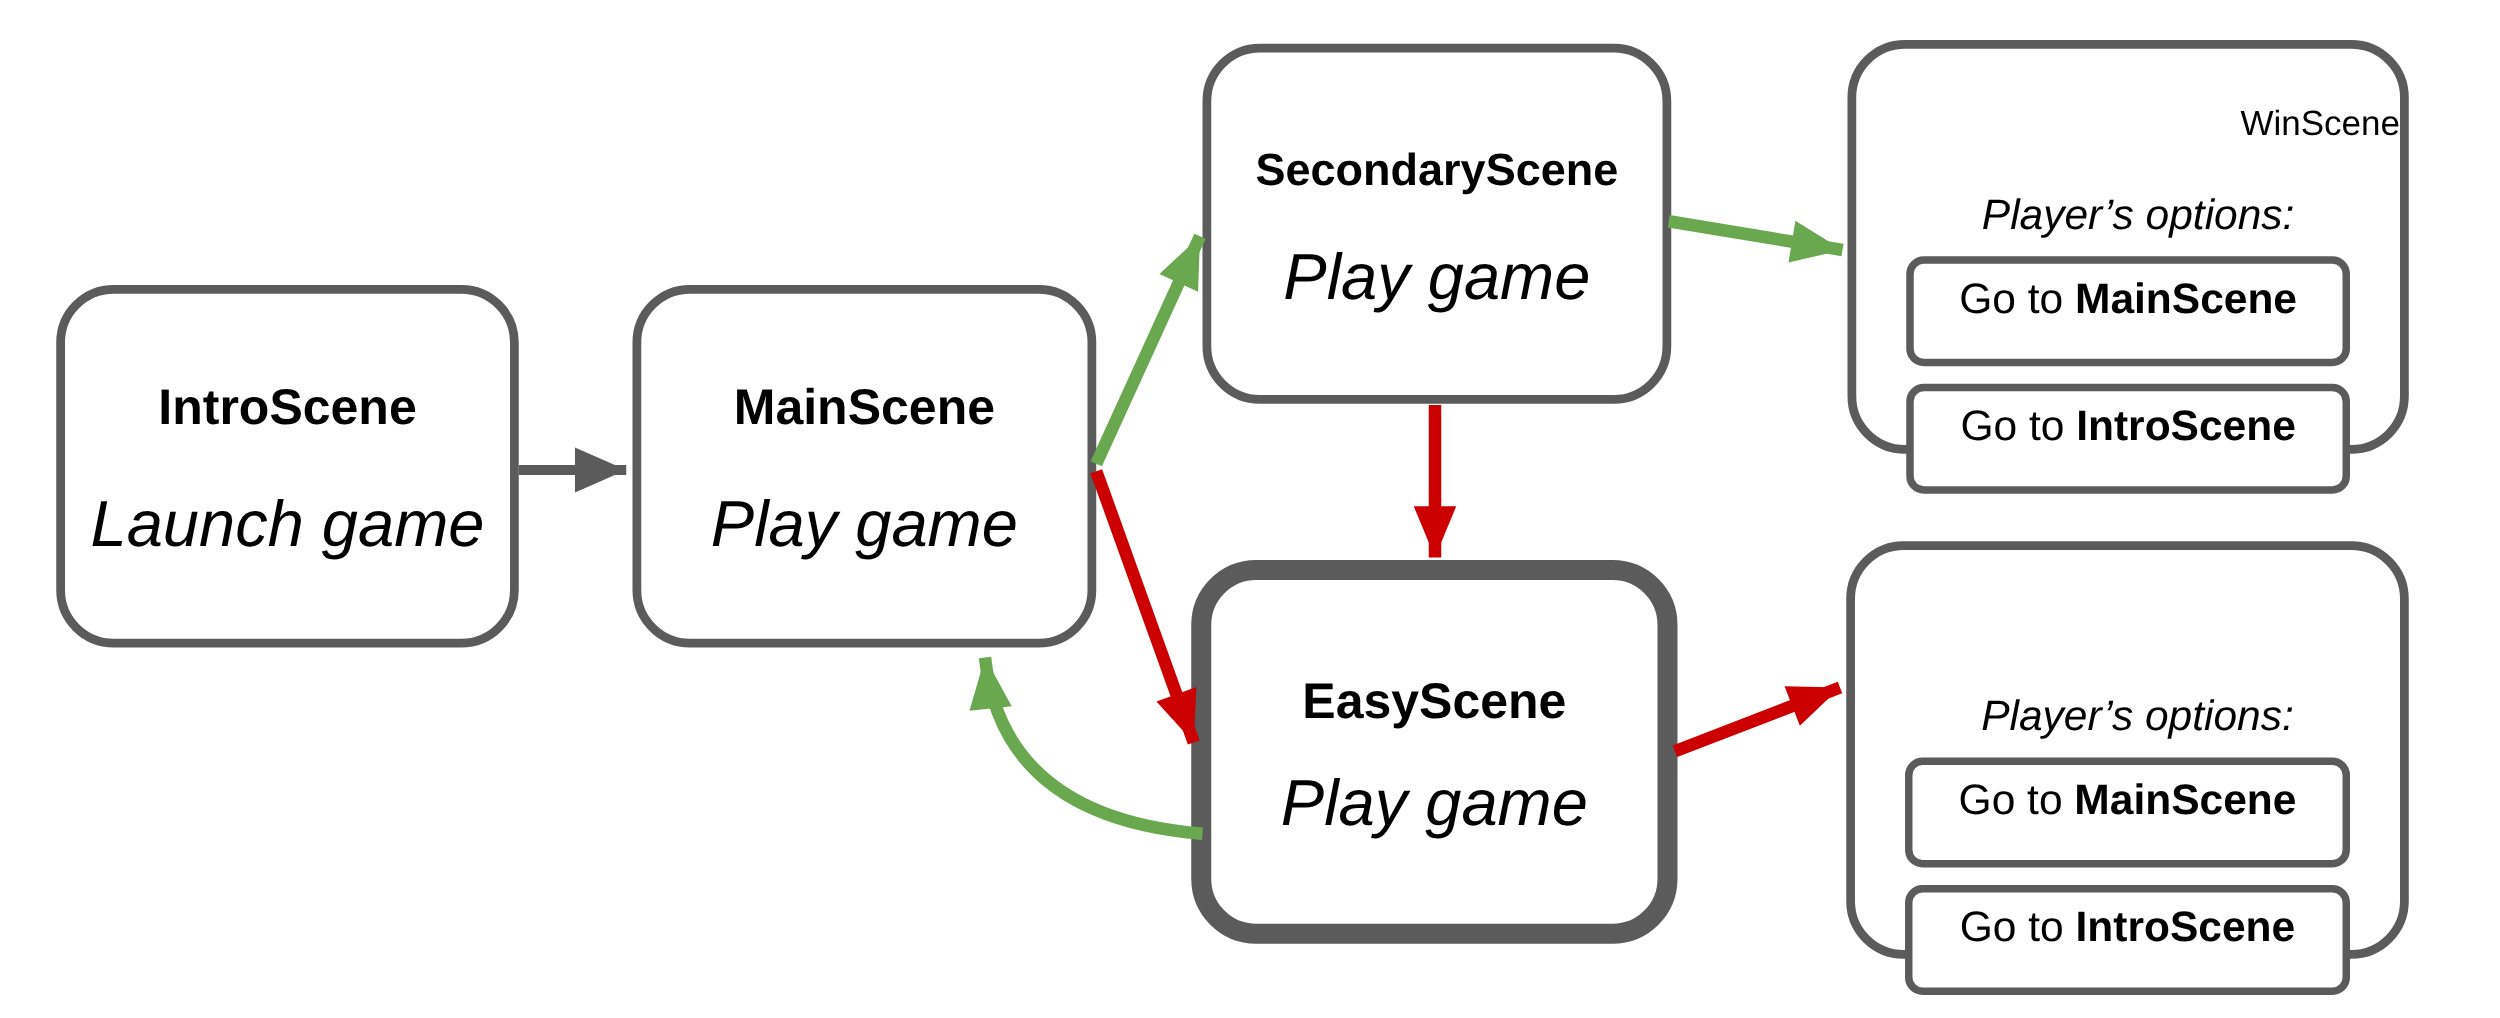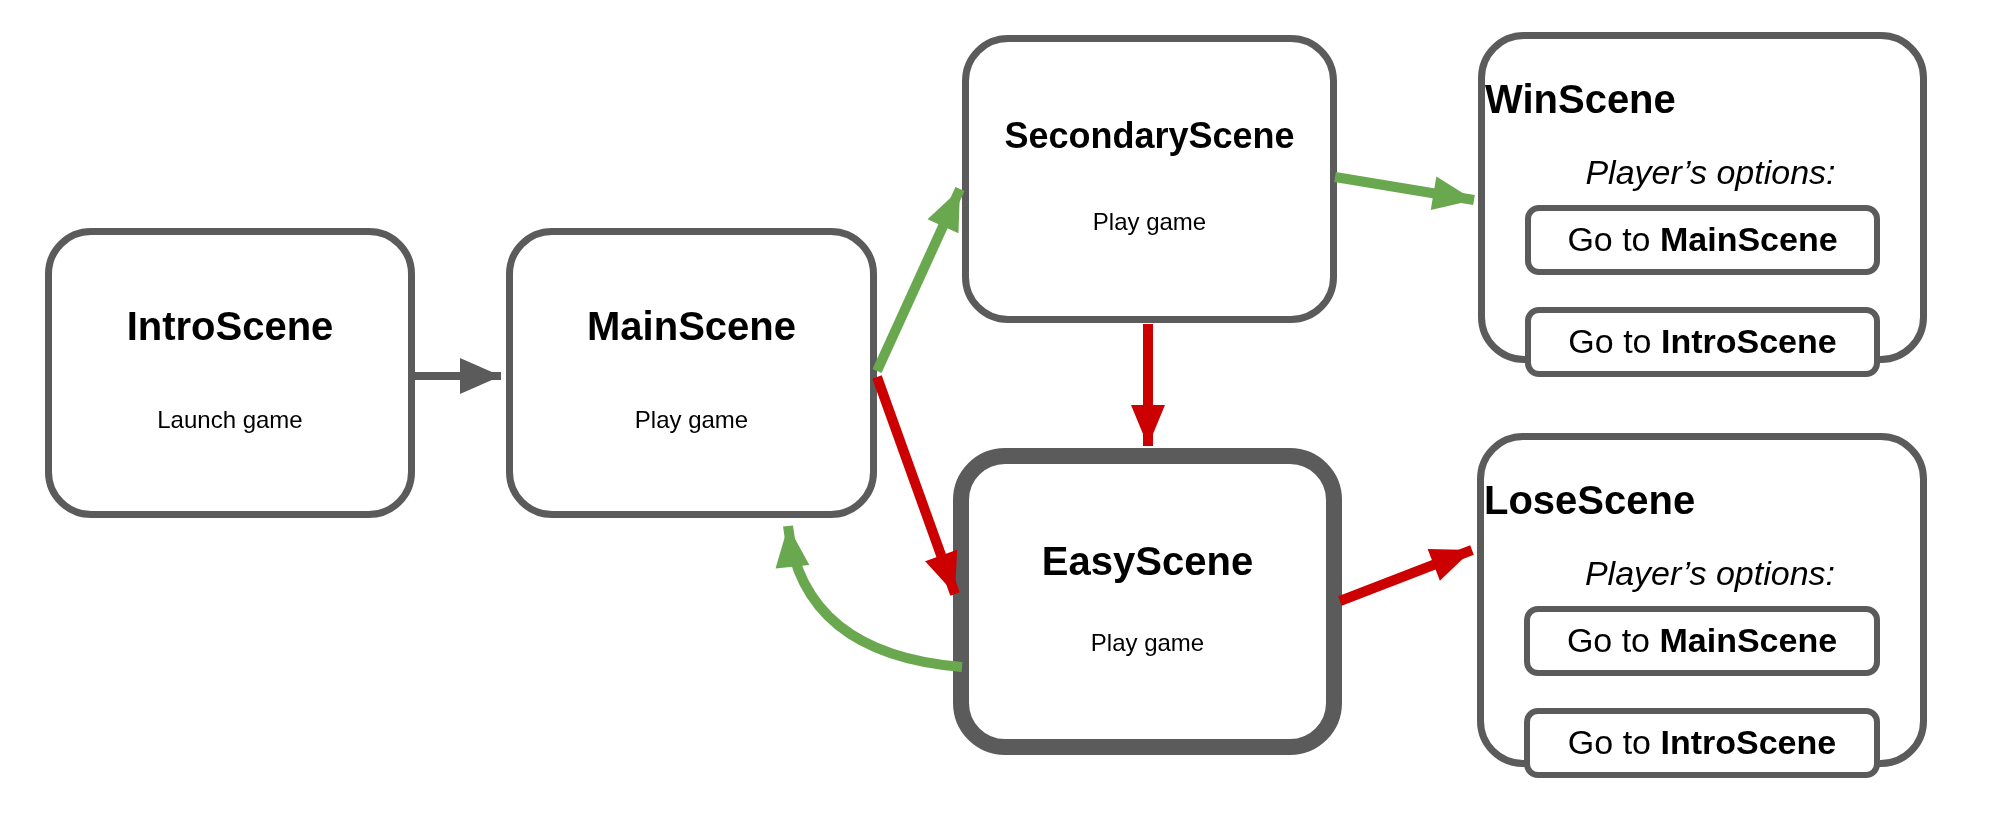--- a/index.html
+++ b/index.html
@@ -8,28 +8,28 @@
     font-family:"Liberation Sans", sans-serif;color:#000;
   }
   .card{
     position:absolute;background:#fff;border:7px solid #5b5b5b;border-radius:46px;
     box-sizing:border-box;display:flex;flex-direction:column;align-items:center;
     justify-content:center;gap:48px;text-align:center;
   }
   .card.easy{border-width:16px;border-radius:52px;}
   .scene-title{font-size:40px;font-weight:bold;line-height:46px;white-space:nowrap;}
   .card.secondary .scene-title{font-size:36px;}
-  .scene-subtitle{font-size:24px;line-height:46px;white-space:nowrap;}
+  .scene-subtitle{font-size:52px;font-style:italic;line-height:46px;white-space:nowrap;}
   .endcard{display:block;}
-  .end-title{position:absolute;left:0;right:0;top:37px;text-align:left;
-    font-size:40px;font-weight:bold;line-height:46px;}
+  .end-title{position:absolute;left:0;right:0;top:37px;text-align:right;
+    font-size:28px;font-weight:normal;line-height:46px;}
   .end-options{position:absolute;left:16px;right:0;top:113px;text-align:center;
     font-size:34px;font-style:italic;line-height:40px;}
   .option-btn{
-    position:absolute;left:40px;right:40px;height:70px;border:6px solid #5b5b5b;
+    position:absolute;left:40px;right:40px;height:88px;border:6px solid #5b5b5b;
     border-radius:14px;box-sizing:border-box;background:#fff;text-align:center;
     font-size:34px;line-height:56px;white-space:nowrap;
   }
   .option-btn .target{font-weight:bold;}
   .btn1{top:166px;}
   .btn2{top:268px;}
   svg.arrows{position:absolute;left:0;top:0;z-index:5;pointer-events:none;}
 </style>
 </head>
 <body>
@@ -61,21 +61,20 @@
     <div class="end-options">Player’s options:</div>
     <div class="option-btn btn1">
       <span class="prefix">Go to </span><span class="target">MainScene</span>
     </div>
     <div class="option-btn btn2">
       <span class="prefix">Go to </span><span class="target">IntroScene</span>
     </div>
   </div>
 
   <div class="card endcard" style="left:1477px;top:433px;width:450px;height:334px;">
-    <div class="end-title">LoseScene</div>
     <div class="end-options">Player’s options:</div>
     <div class="option-btn btn1">
       <span class="prefix">Go to </span><span class="target">MainScene</span>
     </div>
     <div class="option-btn btn2">
       <span class="prefix">Go to </span><span class="target">IntroScene</span>
     </div>
   </div>
 
   <svg class="arrows" width="2000" height="814" viewBox="0 0 2000 814">

